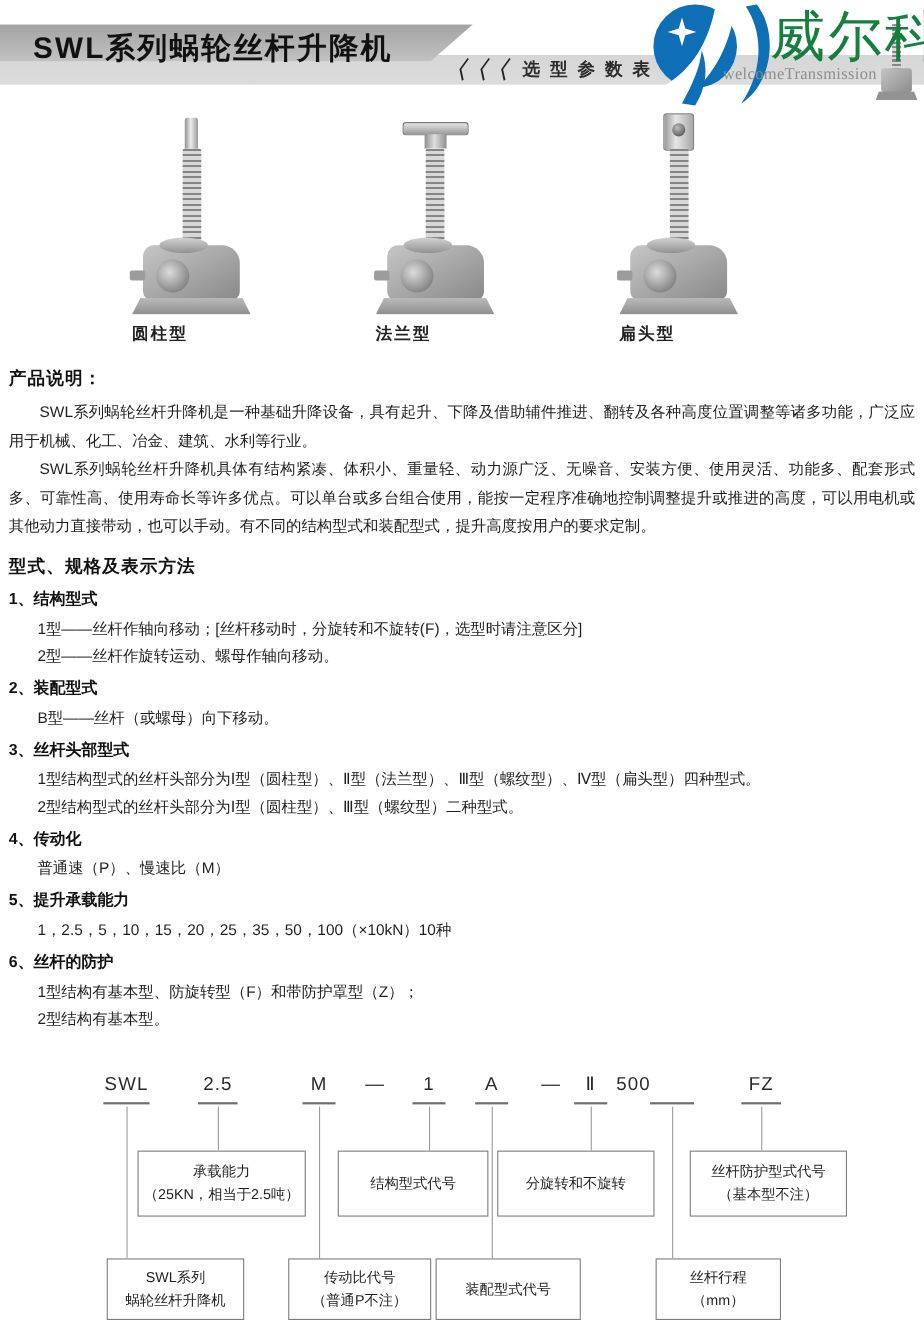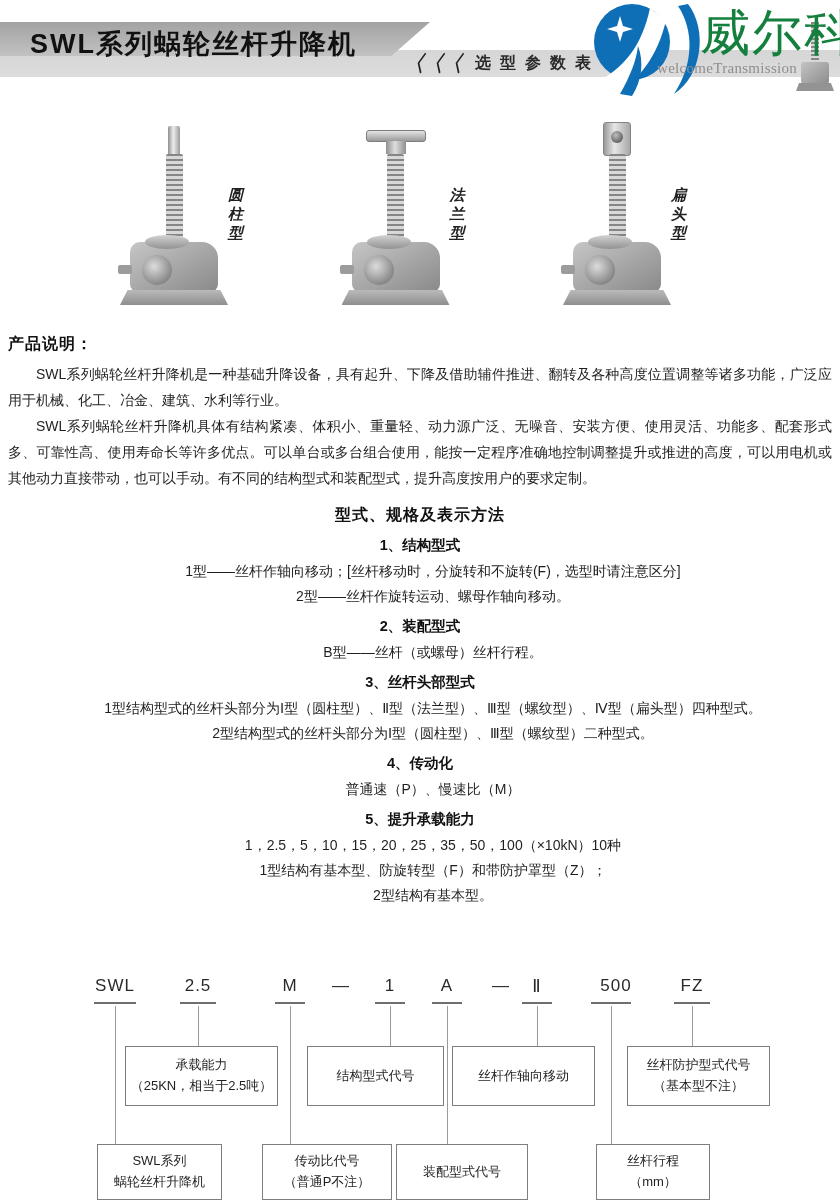--- a/index.html
+++ b/index.html
@@ -30,21 +30,21 @@
     font-size:15px;color:#8e8e8e;letter-spacing:.3px;text-align:right;}
   .logo-jack{position:absolute;right:2px;top:22px;width:46px;height:82px;z-index:1;
     display:flex;flex-direction:column;align-items:center;}
   .lj-rod{width:8px;height:42px;background:repeating-linear-gradient(180deg,#868686 0 2px,#d8d8d8 2px 4px);}
   .lj-body{width:28px;height:22px;background:linear-gradient(140deg,#c4c4c4,#8c8c8c);border-radius:3px;margin-top:-2px;}
   .lj-base{width:38px;height:8px;background:#939393;margin-top:-1px;clip-path:polygon(8% 0,92% 0,100% 100%,0 100%);}
 
   
   .products{position:absolute;top:96px;left:120px;width:575px;height:228px;
     display:flex;justify-content:space-between;}
-  .product{margin:0;width:132px;display:flex;align-items:center;font-style:italic;}
+  .product{margin:0;width:132px;display:flex;flex-direction:column;align-items:flex-start;}
   .plabel{font-size:15px;font-weight:bold;color:#222;margin-top:8px;letter-spacing:2px;}
   .jack{height:190px;display:flex;flex-direction:column;align-items:center;justify-content:flex-end;}
   .rod{width:17px;height:94px;border-radius:2px;position:relative;z-index:0;margin-bottom:-6px;
     background:repeating-linear-gradient(180deg,#858585 0 2px,#d8d8d8 2px 5px);}
   .tip{margin-bottom:-2px;position:relative;z-index:0;}
   .cylinder .tip{width:12px;height:30px;border-radius:2px 2px 0 0;
     background:linear-gradient(90deg,#8f8f8f,#ececec 45%,#9a9a9a);}
   .flange .tip{width:58px;height:10px;border:1px solid #7c7c7c;border-radius:3px;margin-bottom:12px;
     background:linear-gradient(180deg,#e4e4e4,#9a9a9a);}
   .flange .tip::after{content:"";position:absolute;left:50%;top:10px;transform:translateX(-50%);
@@ -65,21 +65,21 @@
     background:radial-gradient(circle at 40% 38%,#dcdcdc,#868686 72%);}
   .shaft{position:absolute;left:-12px;top:23px;width:14px;height:9px;background:#9c9c9c;border-radius:2px;}
   .base{width:108px;height:15px;margin-top:-2px;position:relative;z-index:2;
     background:linear-gradient(180deg,#bababa,#8e8e8e);
     clip-path:polygon(7% 0,93% 0,100% 100%,0 100%);}
 
   
   .textflow{position:absolute;top:334px;left:8px;width:824px;}
   .sec-heading{margin:0 0 6px 0;font-size:16px;font-weight:bold;color:#111;letter-spacing:1px;}
   .desc p{margin:0;font-size:14px;line-height:26px;text-align:justify;text-indent:2em;color:#1f1f1f;}
-  .spec{margin-top:14px;text-align:center;}
+  .spec{margin-top:14px;}
   .spec-title{margin:4px 0 0 0;font-size:14.5px;font-weight:bold;line-height:27px;color:#111;}
   .spec-line{margin:0;padding-left:26px;font-size:14px;line-height:25px;color:#1f1f1f;}
 
   
   .diagram{position:absolute;top:958px;left:0;width:840px;height:246px;}
   .tok{position:absolute;top:18px;transform:translateX(-50%);
     font-size:17px;color:#2a2a2a;letter-spacing:1px;white-space:nowrap;}
   .tu{position:absolute;top:44px;height:2px;background:#6e6e6e;transform:translateX(-50%);}
   .vl{position:absolute;top:48px;width:1px;background:#9a9a9a;}
   .vl.short{height:40px;}
@@ -173,49 +173,50 @@
     </section>
 
     <section class="spec">
       <h2 class="sec-heading">型式、规格及表示方法</h2>
 
       <h3 class="spec-title">1、结构型式</h3>
       <p class="spec-line">1型——丝杆作轴向移动；[丝杆移动时，分旋转和不旋转(F)，选型时请注意区分]</p>
       <p class="spec-line">2型——丝杆作旋转运动、螺母作轴向移动。</p>
 
       <h3 class="spec-title">2、装配型式</h3>
-      <p class="spec-line">B型——丝杆（或螺母）丝杆行程。</p>
+      <p class="spec-line">B型——丝杆（或螺母）向下移动。</p>
 
       <h3 class="spec-title">3、丝杆头部型式</h3>
       <p class="spec-line">1型结构型式的丝杆头部分为Ⅰ型（圆柱型）、Ⅱ型（法兰型）、Ⅲ型（螺纹型）、Ⅳ型（扁头型）四种型式。</p>
       <p class="spec-line">2型结构型式的丝杆头部分为Ⅰ型（圆柱型）、Ⅲ型（螺纹型）二种型式。</p>
 
       <h3 class="spec-title">4、传动化</h3>
       <p class="spec-line">普通速（P）、慢速比（M）</p>
 
       <h3 class="spec-title">5、提升承载能力</h3>
       <p class="spec-line">1，2.5，5，10，15，20，25，35，50，100（×10kN）10种</p>
 
+      <h3 class="spec-title">6、丝杆的防护</h3>
       <p class="spec-line">1型结构有基本型、防旋转型（F）和带防护罩型（Z）；</p>
       <p class="spec-line">2型结构有基本型。</p>
     </section>
 
   </div>
 
   <section class="diagram">
 
     <span class="tok" style="left:115px">SWL</span>
     <span class="tok" style="left:198px">2.5</span>
     <span class="tok" style="left:290px">M</span>
     <span class="tok" style="left:341px">—</span>
     <span class="tok" style="left:390px">1</span>
     <span class="tok" style="left:447px">A</span>
     <span class="tok" style="left:501px">—</span>
     <span class="tok" style="left:537px">Ⅱ</span>
-    <span class="tok" style="left:616px">500</span>
+    <span class="tok" style="left:576px">500</span>
     <span class="tok" style="left:692px">FZ</span>
 
     <i class="tu" style="left:115px;width:42px"></i>
     <i class="tu" style="left:198px;width:36px"></i>
     <i class="tu" style="left:290px;width:30px"></i>
     <i class="tu" style="left:390px;width:30px"></i>
     <i class="tu" style="left:447px;width:30px"></i>
     <i class="tu" style="left:537px;width:30px"></i>
     <i class="tu" style="left:611px;width:40px"></i>
     <i class="tu" style="left:692px;width:36px"></i>
@@ -230,21 +231,21 @@
     <i class="vl short" style="left:692px"></i>
 
     <div class="dbox upper" style="left:125px;width:153px">
       <span>承载能力</span>
       <span>（25KN，相当于2.5吨）</span>
     </div>
     <div class="dbox upper" style="left:307px;width:137px">
       <span>结构型式代号</span>
     </div>
     <div class="dbox upper" style="left:452px;width:143px">
-      <span>丝杆作轴向移动</span>
+      <span>分旋转和不旋转</span>
     </div>
     <div class="dbox upper" style="left:627px;width:143px">
       <span>丝杆防护型式代号</span>
       <span>（基本型不注）</span>
     </div>
 
     <div class="dbox lower" style="left:97px;width:125px">
       <span>SWL系列</span>
       <span>蜗轮丝杆升降机</span>
     </div>

